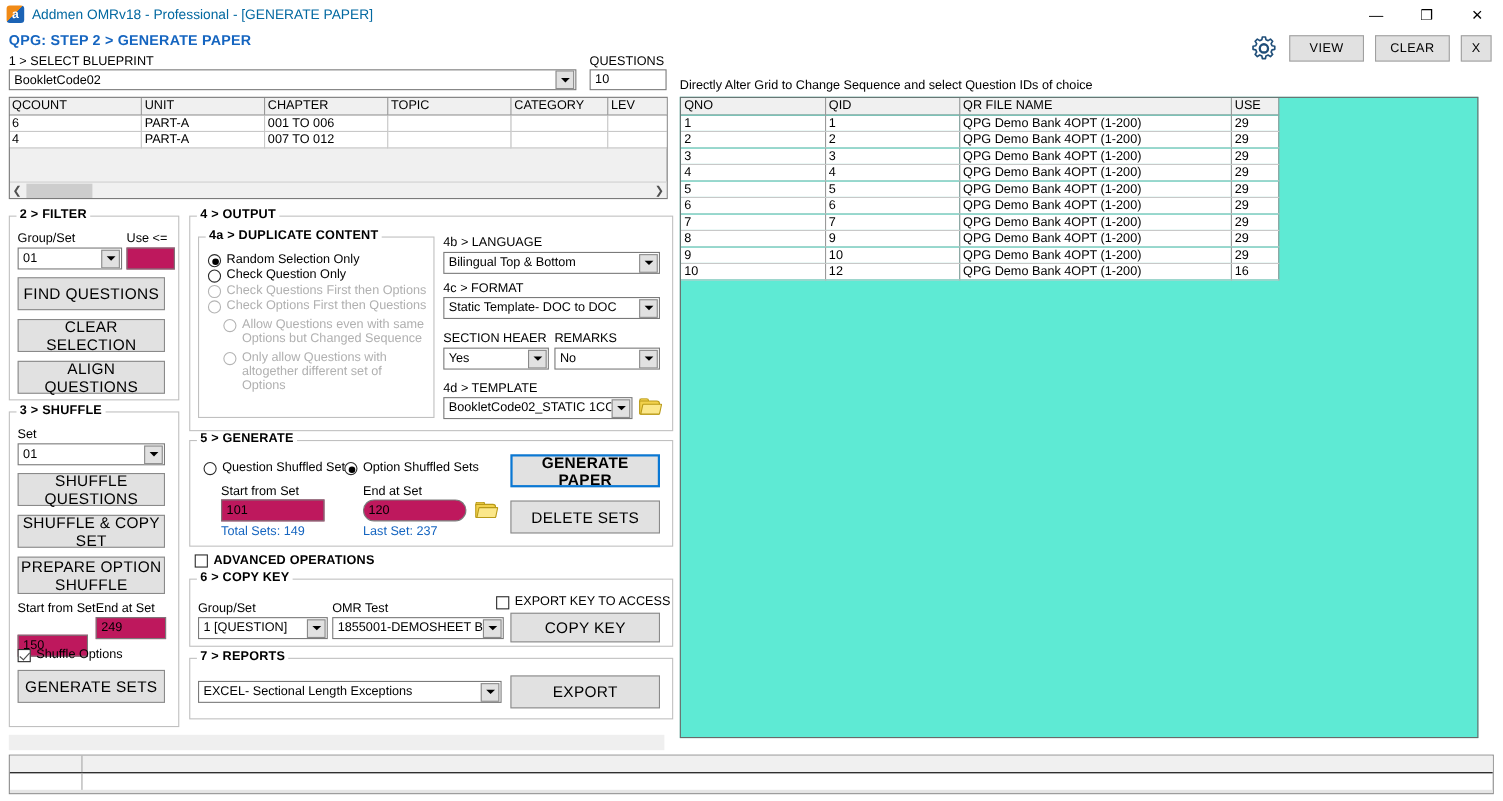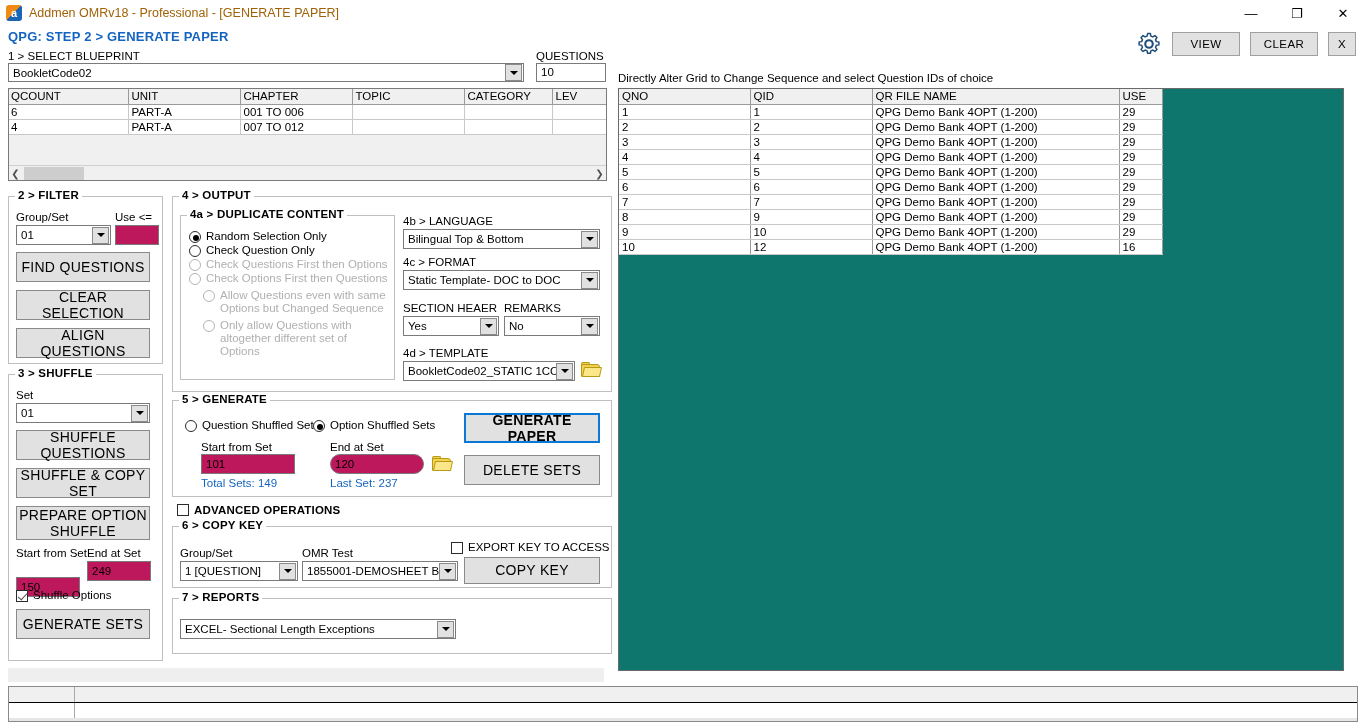--- a/index.html
+++ b/index.html
@@ -20,21 +20,21 @@
     display: flex; align-items: center;
   }
   #app-icon {
     width: 16px; height: 16px; margin-left: 6px; margin-right: 7px;
     border-radius: 3px;
     background: linear-gradient(135deg, #f08a16 0%, #f08a16 48%, #1b63b5 48%, #1b63b5 100%);
     color: #ffffff; font-size: 11px; font-weight: bold;
     display: flex; align-items: center; justify-content: center;
     line-height: 1;
   }
-  #title-text { font-size: 12.5px; color: #a16207; }
+  #title-text { font-size: 12.5px; color: #0369a1; }
   .wbtn {
     width: 46px; height: 26px;
     display: flex; align-items: center; justify-content: center;
     font-size: 13px; color: #000;
   }
   #wbtns { position: absolute; right: 0; top: 0; display: flex; }
 
   
   #page-title {
     position: absolute; left: 8px; top: 29px;
@@ -99,21 +99,21 @@
     display: flex; align-items: center;
   }
   .sarrow { width: 13px; text-align: center; font-size: 10px; color: #505050; }
   #bp-thumb { width: 60px; height: 13px; background: #cdcdcd; margin-left: 2px; }
   #bp-track { flex: 1; }
 
   
   #rg-hint { position: absolute; left: 618px; top: 72px; font-size: 11.5px; }
   #rg-frame {
     position: absolute; left: 618px; top: 88px; width: 726px; height: 583px;
-    border: 1px solid #6a6a6a; background: #0f766e; overflow: hidden;
+    border: 1px solid #6a6a6a; background: #5eead4; overflow: hidden;
   }
   #rg-table { width: 543px; }
   #rg-table th, #rg-table td { border-right: 1px solid #9a9a9a; }
 
   
   .gbox { position: absolute; border: 1px solid #c0c0c0; }
   .gtitle {
     position: absolute; top: -8px; left: 6px; background: #ffffff;
     padding: 0 3px; font-size: 11.5px; font-weight: bold; letter-spacing: .2px;
   }
@@ -538,20 +538,21 @@
 </div>
 
 <div class="gbox" style="left:172px; top:598px; width:440px; height:56px;">
   <div class="gtitle">7 &gt; REPORTS</div>
   <div class="combo" style="position:absolute;left:7px;top:20px;width:276px;">
     <div class="cval">EXCEL- Sectional Length Exceptions</div>
     <div class="cbtn">
         <i class="arrowdn"></i>
       </div>
   </div>
+  <div class="btn" style="position:absolute;left:291px;top:15px;width:136px;height:30px;">EXPORT</div>
 </div>
 
 <div id="progress"></div>
 <div id="bot-grid">
   <div id="bot-head">
     <div class="c1"></div>
     <div style="flex:1"></div>
   </div>
   <div id="bot-row">
     <div class="c1"></div>

